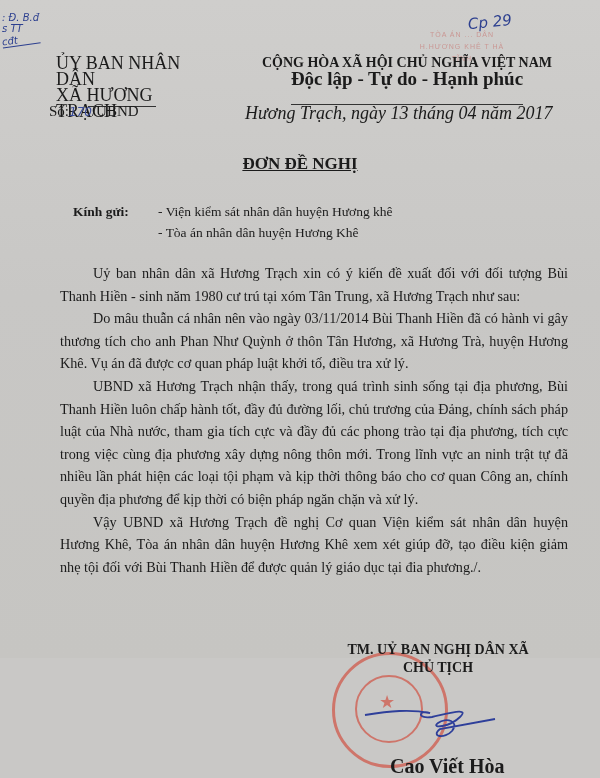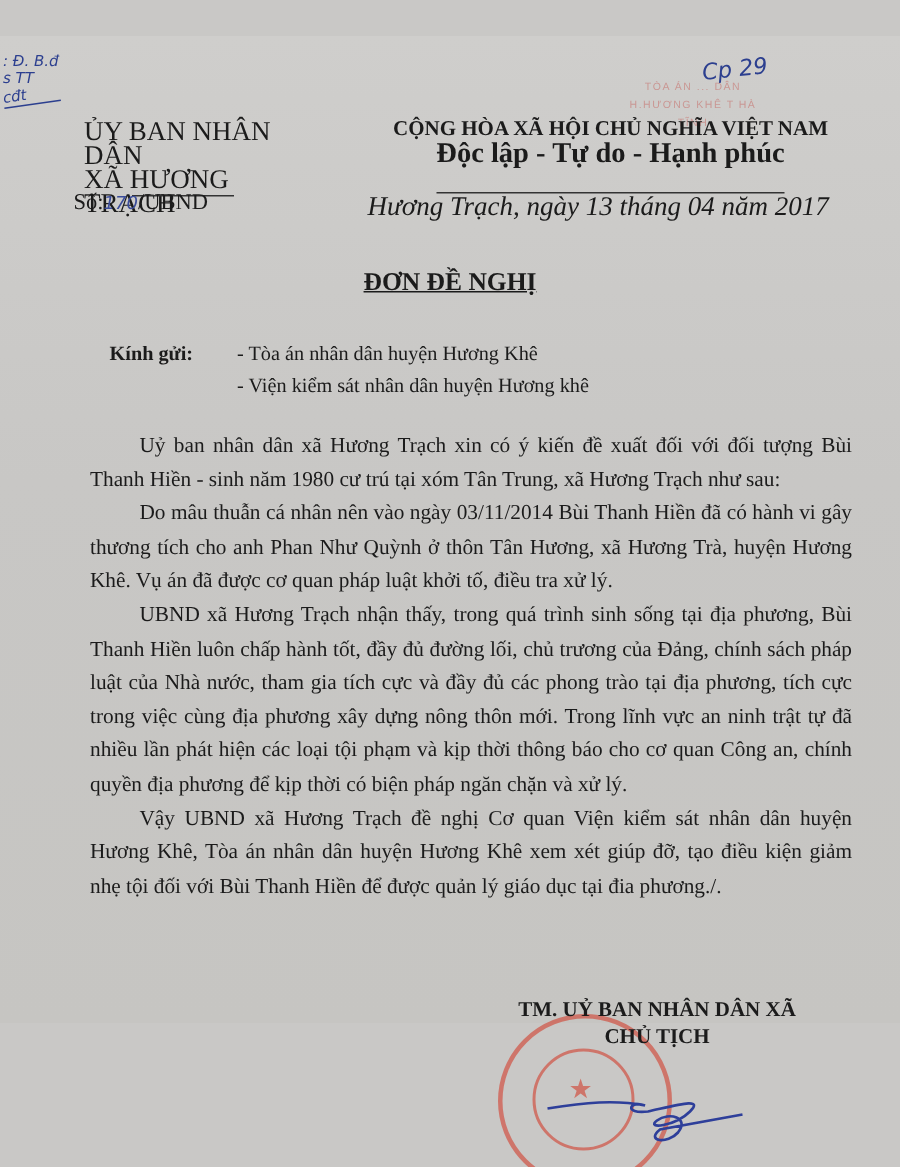--- a/index.html
+++ b/index.html
@@ -6,21 +6,20 @@
   body {
     width: 600px; height: 778px; overflow: hidden;
     background: #c9c8c6;
     font-family: "Liberation Serif", "DejaVu Serif", serif;
     color: #1b1b1b;
     position: relative;
   }
   .page {
     position: absolute; left: 0; top: 0; width: 600px; height: 658px;
     background: linear-gradient(180deg, #cfcecc 0%, #c8c7c5 45%, #c6c5c2 100%);
-    margin-top: 24px;
   }
   .handnote {
     position: absolute; color: #2c3f8f;
     font-family: "DejaVu Sans", sans-serif; font-style: italic;
     font-size: 10px; line-height: 11px;
   }
   .handnote-left { left: 2px; top: 12px; }
   .handnote-left .underline { border-bottom: 1px solid #2c3f8f; display: inline-block; width: 38px; transform: rotate(-8deg); }
   .handnote-right { left: 468px; top: 17px; font-size: 15px; transform: rotate(-6deg); }
 
@@ -112,39 +111,39 @@
   <div class="docno">
     <span>Số:</span><span class="num">170</span><span>/UBND</span>
   </div>
   <div class="dateline">Hương Trạch, ngày 13 tháng 04 năm 2017</div>
 
   <div class="title">ĐƠN ĐỀ NGHỊ</div>
 
   <div class="recipients">
     <div class="label">Kính gửi:</div>
     <div class="list">
+      <div>- Viện kiểm sát nhân dân huyện Hương khê</div>
       <div>- Tòa án nhân dân huyện Hương Khê</div>
-      <div>- Viện kiểm sát nhân dân huyện Hương khê</div>
     </div>
   </div>
 
   <div class="body">
     <p>Uỷ ban nhân dân xã Hương Trạch xin có ý kiến đề xuất đối với đối tượng Bùi Thanh Hiền - sinh năm 1980 cư trú tại xóm Tân Trung, xã Hương Trạch như sau:</p>
     <p>Do mâu thuẫn cá nhân nên vào ngày 03/11/2014 Bùi Thanh Hiền đã có hành vi gây thương tích cho anh Phan Như Quỳnh ở thôn Tân Hương, xã Hương Trà, huyện Hương Khê. Vụ án đã được cơ quan pháp luật khởi tố, điều tra xử lý.</p>
     <p>UBND xã Hương Trạch nhận thấy, trong quá trình sinh sống tại địa phương, Bùi Thanh Hiền luôn chấp hành tốt, đầy đủ đường lối, chủ trương của Đảng, chính sách pháp luật của Nhà nước, tham gia tích cực và đầy đủ các phong trào tại địa phương, tích cực trong việc cùng địa phương xây dựng nông thôn mới. Trong lĩnh vực an ninh trật tự đã nhiều lần phát hiện các loại tội phạm và kịp thời thông báo cho cơ quan Công an, chính quyền địa phương để kịp thời có biện pháp ngăn chặn và xử lý.</p>
     <p>Vậy UBND xã Hương Trạch đề nghị Cơ quan Viện kiểm sát nhân dân huyện Hương Khê, Tòa án nhân dân huyện Hương Khê xem xét giúp đỡ, tạo điều kiện giảm nhẹ tội đối với Bùi Thanh Hiền để được quản lý giáo dục tại đia phương./.</p>
   </div>
 
   <div class="seal">
     <div class="inner"></div>
     <div class="star">★</div>
   </div>
 
   <div class="sign">
-    <div>TM. UỶ BAN NHÂN DÂN XÃ</div>
+    <div>TM. UỶ BAN NGHỊ DÂN XÃ</div>
     <div>CHỦ TỊCH</div>
   </div>
 
   <svg class="signature" viewBox="0 0 140 40">
     <path d="M5 10 C30 6, 50 4, 70 8 C60 4, 55 14, 72 12 C90 8, 110 2, 100 12 C90 22, 70 24, 78 18 C86 12, 100 16, 92 26 C85 34, 70 32, 80 24 L135 14" fill="none" stroke="#2e3f9a" stroke-width="1.8"></path>
   </svg>
 
   <div class="signer">Cao Viết Hòa</div>
 </div>
 

